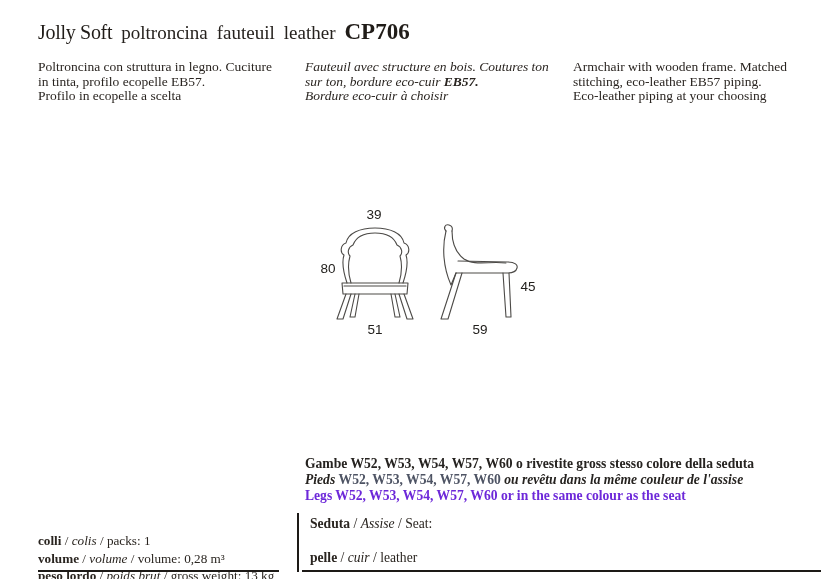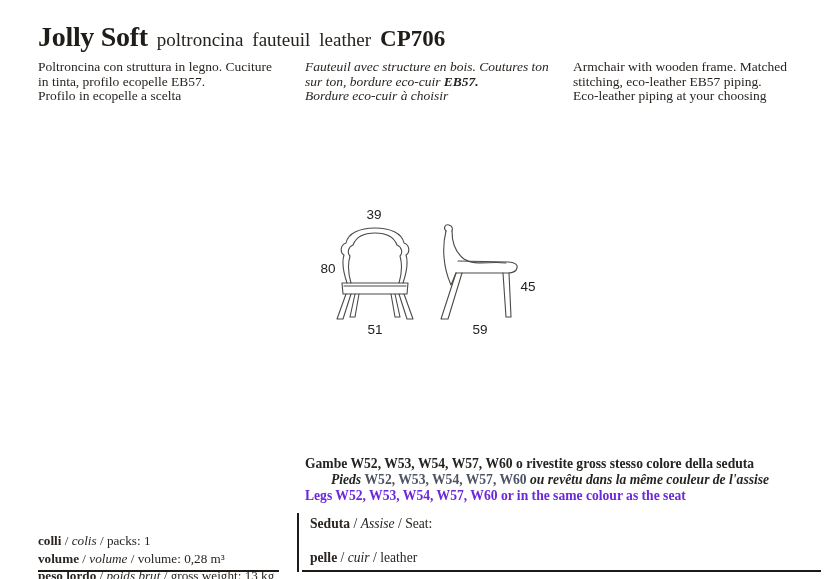--- a/index.html
+++ b/index.html
@@ -10,21 +10,21 @@
     font-family:"Liberation Serif", serif;
     color:#2a2521;
     overflow:hidden;
   }
   
   .title-row{
     position:absolute;left:38px;top:13px;
     display:flex;align-items:baseline;gap:9px;
     white-space:nowrap;
   }
-  .t-name{font-size:28px;font-weight:bold;letter-spacing:-0.3px;color:#201c18;margin-top:8px;}
+  .t-name{font-size:20px;font-weight:normal;letter-spacing:-0.3px;color:#201c18;margin-top:8px;}
   .t-type{font-size:19px;color:#26221e;}
   .t-fr{}
   .t-code{font-size:23px;font-weight:bold;color:#201c18;}
 
   
   .desc{
     position:absolute;top:60px;
     font-size:13.5px;line-height:14.6px;
     white-space:pre-line;
   }
@@ -36,21 +36,21 @@
   
   .diagram{position:absolute;left:310px;top:195px;}
   .diagram path, .diagram line{fill:none;stroke:#4c4a47;stroke-width:1.1;stroke-linecap:round;stroke-linejoin:round;}
   .dim{font-family:"Liberation Sans", sans-serif;font-size:13.5px;fill:#23211e;}
 
   
   .legs{
     position:absolute;left:305px;top:456px;width:490px;
     font-size:13.6px;font-weight:bold;line-height:15.8px;color:#262320;
   }
-  .legs .fr-line{font-style:italic;text-align:center;}
+  .legs .fr-line{font-style:italic;}
   .legs .codes{font-style:normal;color:#4e5464;}
   .legs .en-line{color:#6d28d9;}
 
   
   .pack{
     position:absolute;left:38px;top:532px;
     font-size:13.2px;line-height:17.6px;color:#2a2520;
   }
   .lbl-it{font-weight:bold;}
   .lbl-fr{font-style:italic;}

